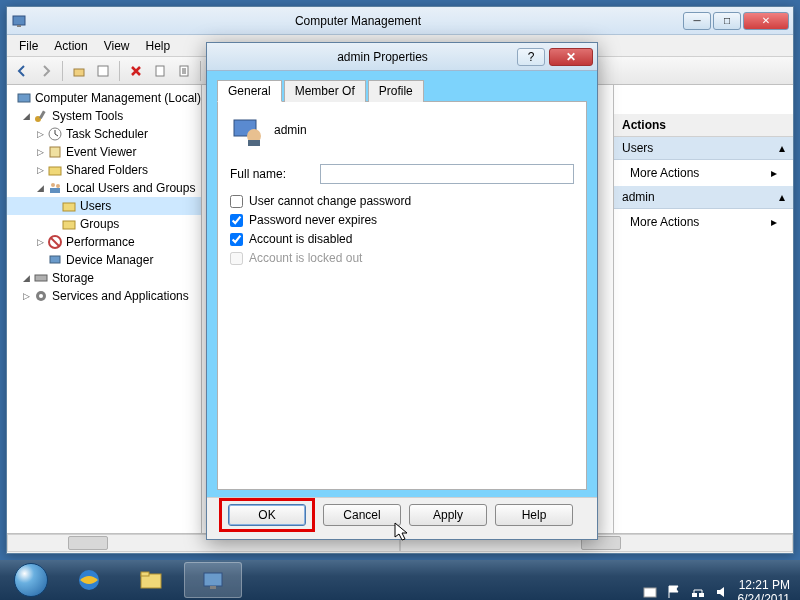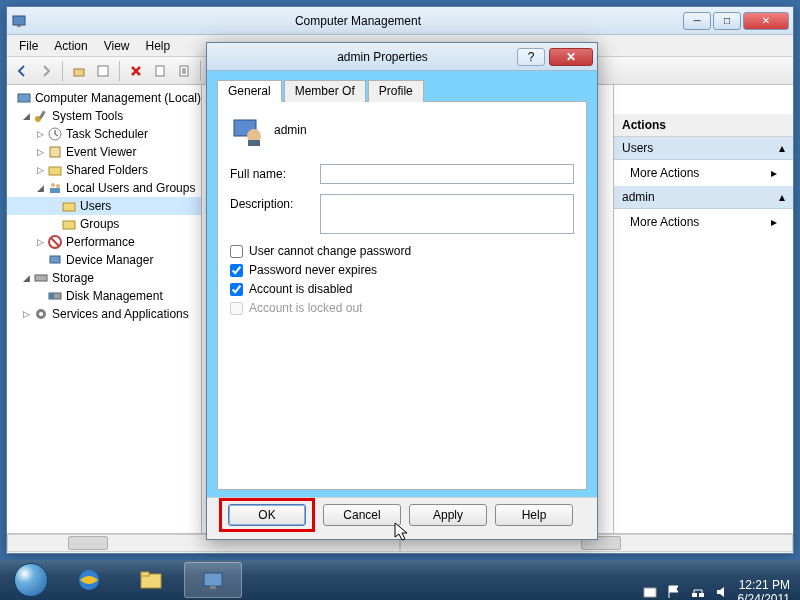--- a/index.html
+++ b/index.html
@@ -255,30 +255,20 @@
         </div>
       <div class="tree-node indent1">
           <span class="twisty">◢</span>
           <span class="ticon">
             <svg width="16" height="16">
               <rect x="2" y="5" width="12" height="6" fill="#b0b0b0" stroke="#606060"></rect>
             </svg>
           </span>
           <span>Storage</span>
         </div>
-      <div class="tree-node indent2">
-          <span class="twisty"></span>
-          <span class="ticon">
-            <svg width="16" height="16">
-              <rect x="2" y="5" width="12" height="6" fill="#a0a0a0" stroke="#606060"></rect>
-              <rect x="2" y="5" width="5" height="6" fill="#5080b0"></rect>
-            </svg>
-          </span>
-          <span>Disk Management</span>
-        </div>
       <div class="tree-node indent1">
           <span class="twisty">▷</span>
           <span class="ticon">
             <svg width="16" height="16">
               <circle cx="8" cy="8" r="5" fill="#808080"></circle>
               <circle cx="8" cy="8" r="2" fill="#fff"></circle>
             </svg>
           </span>
           <span>Services and Applications</span>
         </div>
@@ -337,24 +327,20 @@
               <circle cx="24" cy="22" r="7" fill="#e8c090"></circle>
               <rect x="18" y="26" width="12" height="6" fill="#506880"></rect>
             </svg>
         </span>
         <span>admin</span>
       </div>
       <div class="formrow">
         <label>Full name:</label>
         <input type="text" value="" style="">
       </div>
-      <div class="formrow">
-        <label>Description:</label>
-        <textarea style=""></textarea>
-      </div>
       <div class="chkrow">
         <input type="checkbox" style="">
         <span>User cannot change password</span>
       </div>
       <div class="chkrow">
         <input type="checkbox" checked="" style="">
         <span>Password never expires</span>
       </div>
       <div class="chkrow">
         <input type="checkbox" checked="" style="">

